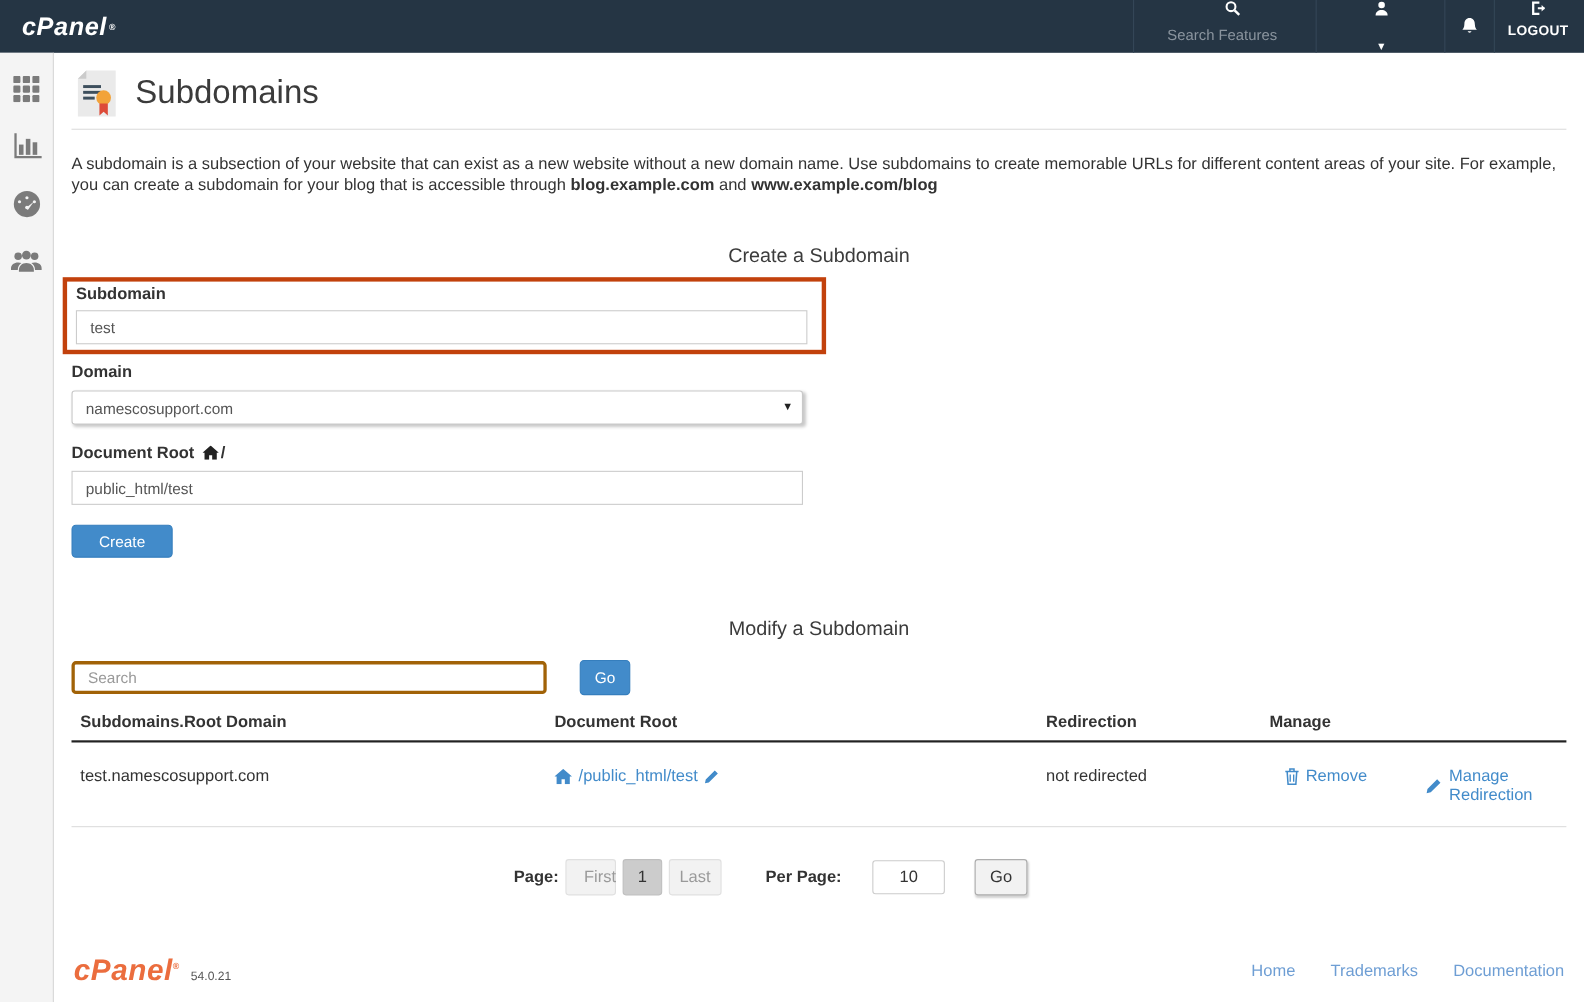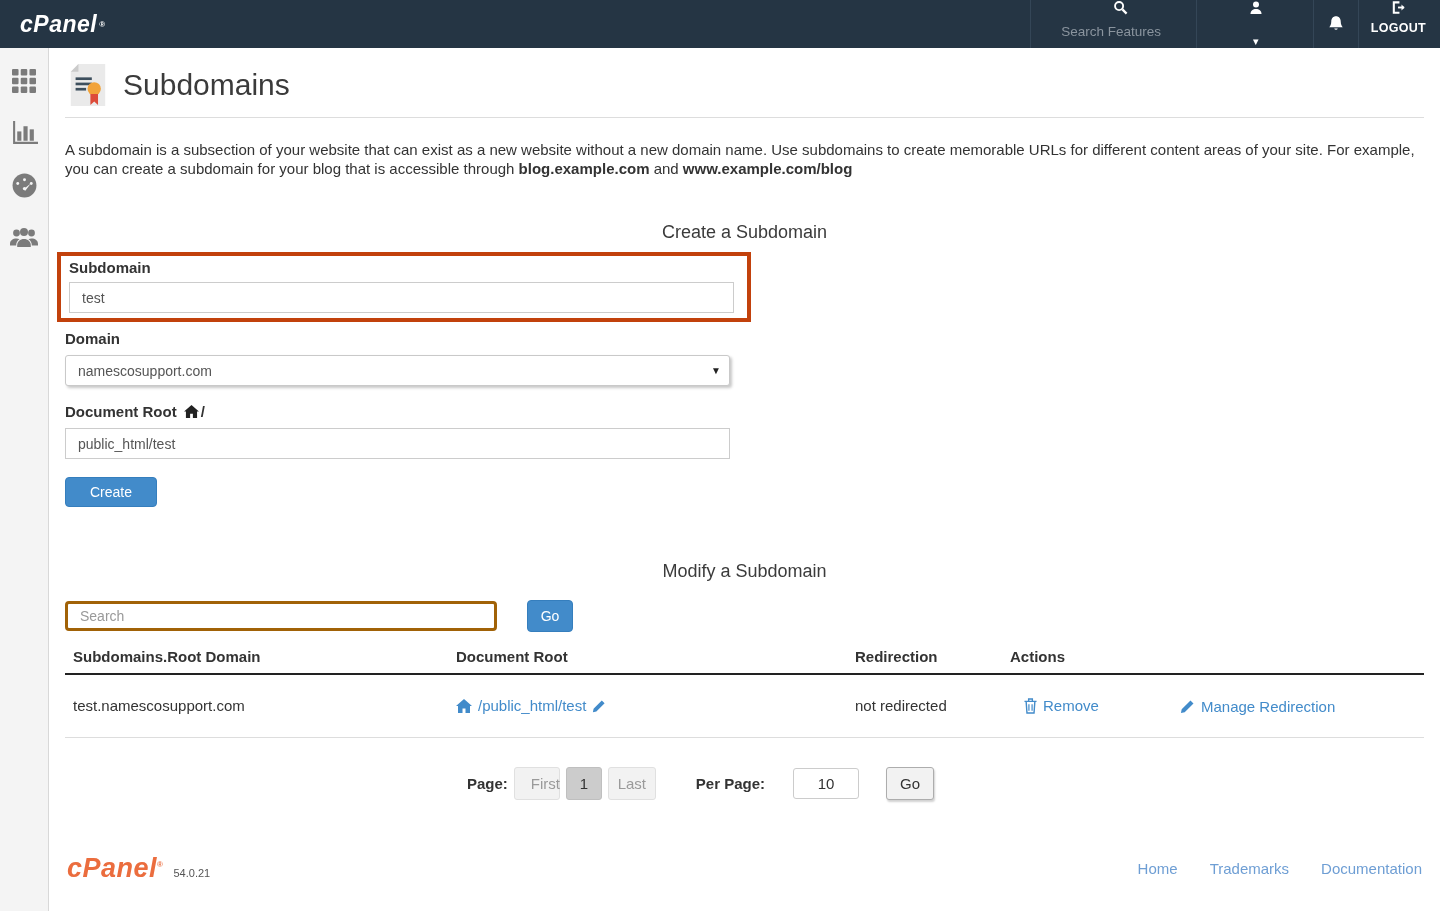--- a/index.html
+++ b/index.html
@@ -46,21 +46,21 @@
   .docroot-group { margin-top:17px; }
   .btn-primary { margin-top:18px; width:92px; height:30px; background:#428bca; border:1px solid #357ebd; border-radius:4px; color:#fff; font-size:14px; font-family:"Liberation Sans", sans-serif; cursor:pointer; }
 
   
   .search-row { margin-top:14px; display:flex; align-items:center; }
   .search-input { width:432px; height:30px; border:3px solid #a16207; border-radius:4px; padding:0 12px; font-size:14px; color:#555; outline:none; font-family:"Liberation Sans", sans-serif; }
   .search-input::placeholder { color:#999; }
   .btn-go { margin-left:30px; width:46px; height:32px; background:#428bca; border:1px solid #357ebd; border-radius:4px; color:#fff; font-size:14px; cursor:pointer; font-family:"Liberation Sans", sans-serif; }
 
   .tbl { margin-top:10px; width:1359px; }
-  .tbl-row { display:flex; }
+  .tbl-row { display:flex;gap:48px; }
   .tbl-head { border-bottom:2px solid #222; }
   .th { font-size:15px; font-weight:bold; padding:6px 0 8px 0; }
   .td { font-size:15px; padding:22px 0 20px 0; }
   .col1 { width:391px; padding-left:8px; }
   .col2 { width:399px; }
   .col3 { width:155px; }
   .col4 { flex:1; }
   .tbl-body .tbl-row { border-bottom:1px solid #ddd; }
   a.blue-link { color:#428bca; text-decoration:none; display:inline-flex; align-items:center; gap:6px; cursor:pointer; }
   .col4.td { padding-left:14px; display:flex; }
@@ -243,21 +243,21 @@
     <div class="search-row">
       <input class="search-input" placeholder="Search" style="">
       <button class="btn-go">Go</button>
     </div>
 
     <div class="tbl">
       <div class="tbl-row tbl-head">
         <div class="th col1">Subdomains.Root Domain</div>
         <div class="th col2">Document Root</div>
         <div class="th col3">Redirection</div>
-        <div class="th col4">Actions</div>
+        <div class="th col4">Manage</div>
       </div>
       <div class="tbl-body">
         <div class="tbl-row">
           <div class="td col1">test.namescosupport.com</div>
           <div class="td col2">
             <a class="blue-link">
               <span style="color:#428bca;">
                 <svg viewBox="0 0 16 14" width="16" height="14">
                     <path d="M8 0L0 7h2v7h4.5V9.5h3V14H14V7h2z" fill="currentColor"></path>
                   </svg>

